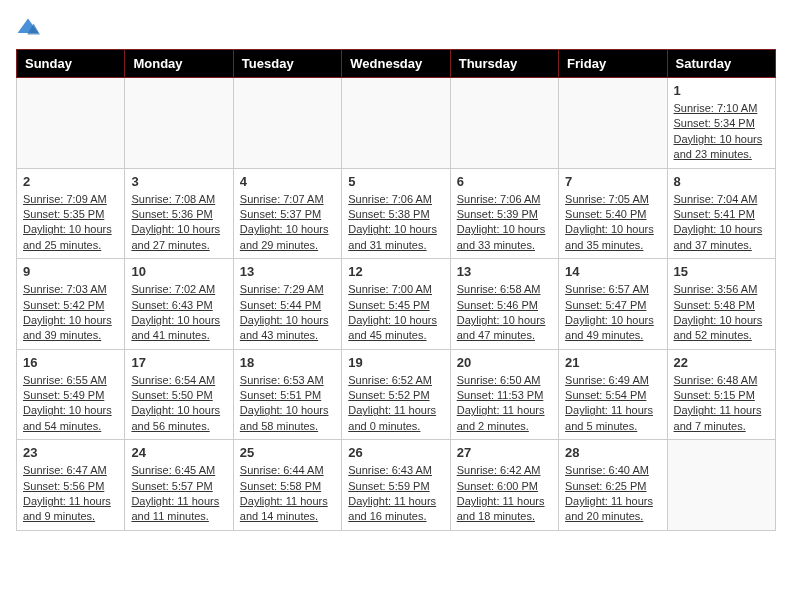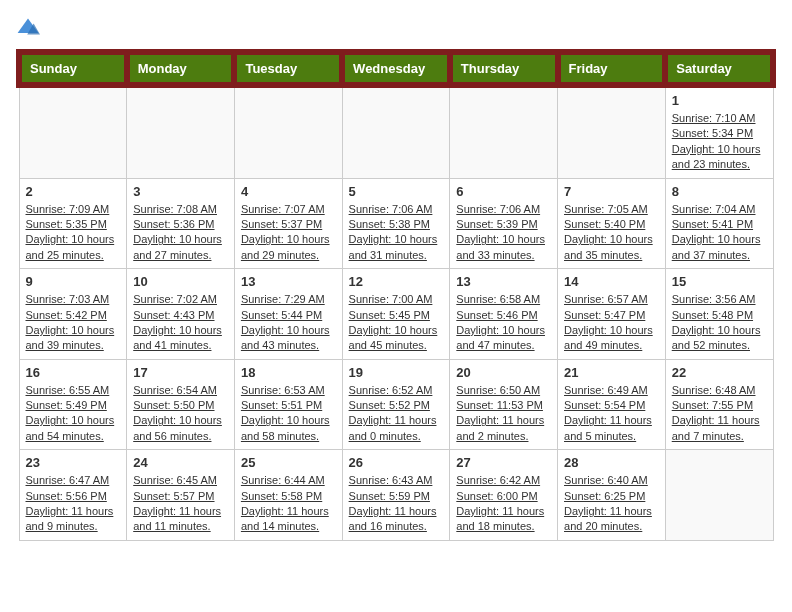--- a/index.html
+++ b/index.html
@@ -46,26 +46,26 @@
     .location-title {
       font-size: 16px;
       color: #555;
     }
     .calendar {
       width: 100%;
       border-collapse: collapse;
       border: 1px solid #ccc;
     }
     .calendar th {
-      background-color: #4d7c0f;
+      background-color: #000000;
       color: #fff;
       text-align: left;
       padding: 6px 8px;
       font-size: 13px;
-      border: 6px solid #7f1d1d;
+      border: 1px solid #7f1d1d;
     }
     .calendar td {
       border: 1px solid #ccc;
       vertical-align: top;
       padding: 5px 6px;
       width: calc(100% / 7);
       min-height: 90px;
       font-size: 11px;
       color: #333;
       background: #fff;
@@ -180,21 +180,21 @@
       <tr>
         <td>
           <div class="day-number">9</div>
           <div class="day-info">Sunrise: 7:03 AM
 Sunset: 5:42 PM
 Daylight: 10 hours and 39 minutes.</div>
         </td>
         <td>
           <div class="day-number">10</div>
           <div class="day-info">Sunrise: 7:02 AM
-Sunset: 4:43 PM
+Sunset: 6:43 PM
 Daylight: 10 hours and 41 minutes.</div>
         </td>
         <td>
           <div class="day-number">13</div>
           <div class="day-info">Sunrise: 7:29 AM
 Sunset: 5:44 PM
 Daylight: 10 hours and 43 minutes.</div>
         </td>
         <td>
           <div class="day-number">12</div>
@@ -254,21 +254,21 @@
         </td>
         <td>
           <div class="day-number">21</div>
           <div class="day-info">Sunrise: 6:49 AM
 Sunset: 5:54 PM
 Daylight: 11 hours and 5 minutes.</div>
         </td>
         <td>
           <div class="day-number">22</div>
           <div class="day-info">Sunrise: 6:48 AM
-Sunset: 7:55 PM
+Sunset: 5:15 PM
 Daylight: 11 hours and 7 minutes.</div>
         </td>
       </tr>
       <tr>
         <td>
           <div class="day-number">23</div>
           <div class="day-info">Sunrise: 6:47 AM
 Sunset: 5:56 PM
 Daylight: 11 hours and 9 minutes.</div>
         </td>

